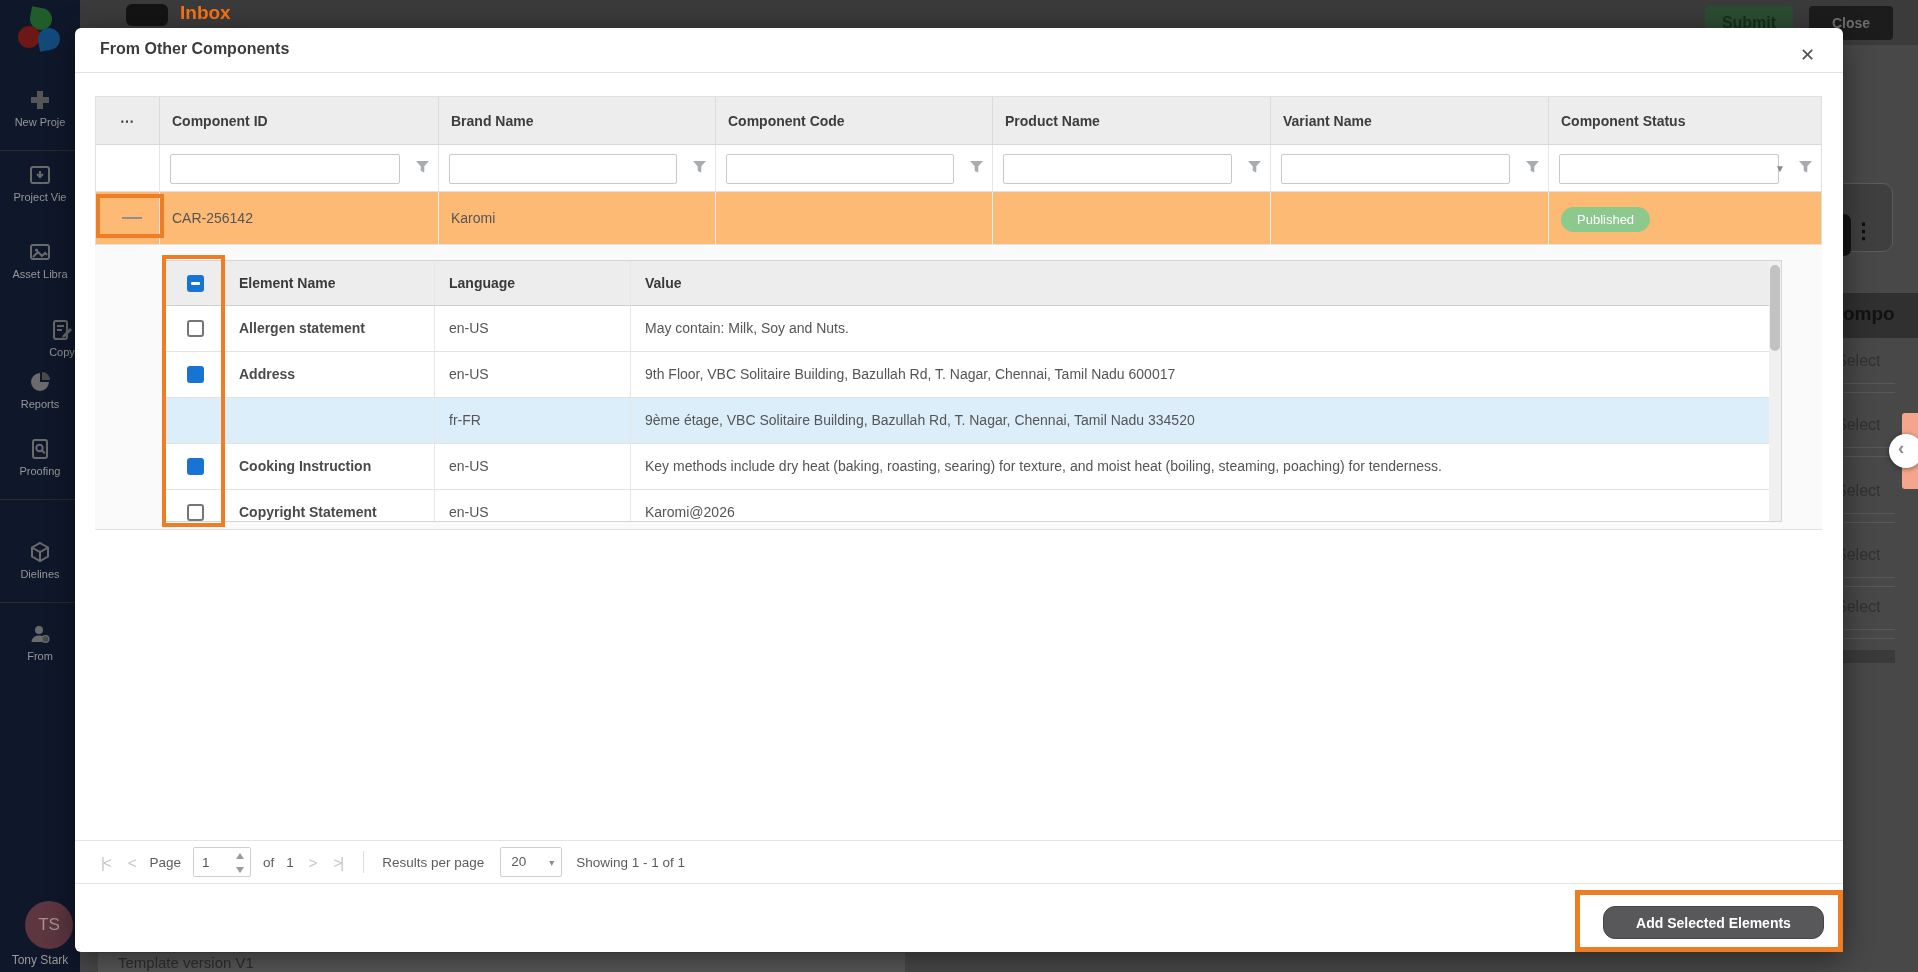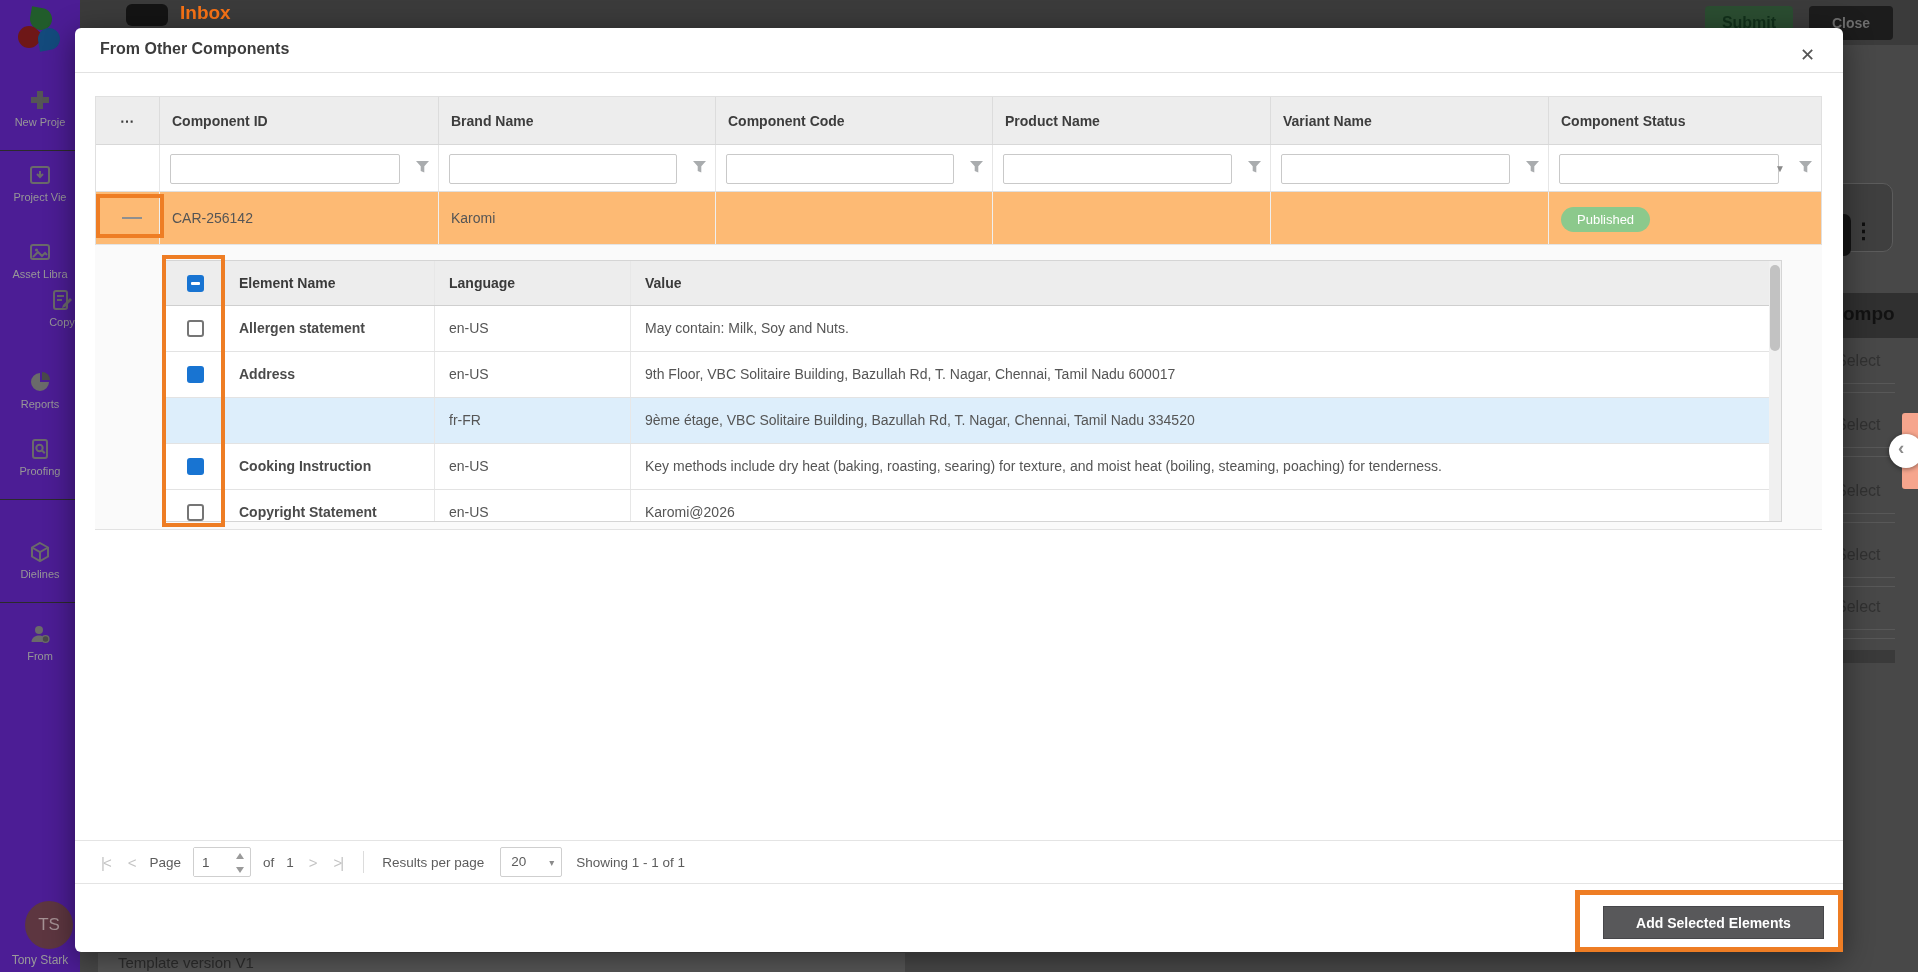--- a/index.html
+++ b/index.html
@@ -18,21 +18,21 @@
   .rp-header { position:absolute; left:1820px; top:293px; width:98px; height:45px; background:#303030; overflow:hidden; }
   .rp-header span { position:absolute; left:23px; top:10px; font-size:19px; font-weight:bold; color:#121212; white-space:nowrap; }
   .rp-select { position:absolute; left:1820px; width:98px; height:44px; }
   .rp-select .sel-label { position:absolute; left:16px; top:0; font-size:16px; color:#313131; }
   .rp-select .ln { position:absolute; left:23px; width:52px; height:1px; background:#585858; }
   .rp-darkrow { position:absolute; left:1843px; top:650px; width:52px; height:13px; background:#3a3a3a; }
   .bottom-strip { position:absolute; left:98px; top:953px; width:807px; height:34px; background:#575757; }
   .bottom-text { position:absolute; left:20px; top:1px; font-size:15px; color:#2d2d2d; }
 
   
-  .sidebar { position:absolute; left:0; top:0; width:80px; height:972px; background:#4c1d95; z-index:1; }
+  .sidebar { position:absolute; left:0; top:0; width:80px; height:972px; background:#0f172a; z-index:1; }
   .logo { position:absolute; left:16px; top:8px; width:48px; height:52px; }
   .logo i { position:absolute; width:22px; height:22px; border-radius:50% 50% 50% 0; }
   .logo .p1 { background:#215c2b; left:14px; top:0; transform:rotate(100deg); }
   .logo .p2 { background:#6e1717; left:2px; top:18px; transform:rotate(-135deg); }
   .logo .p3 { background:#134a7c; left:22px; top:20px; transform:rotate(-10deg); }
   .side-item { position:absolute; left:0; width:80px; text-align:center; cursor:pointer; }
   .side-item .ic { display:block; height:24px; line-height:24px; }
   .side-item .lbl { display:block; margin-top:4px; font-size:11px; color:#979797; white-space:nowrap; overflow:hidden; }
   .side-div { position:absolute; left:0; width:80px; height:1px; background:#2b2b2b; }
   .avatar { position:absolute; left:25px; top:901px; width:48px; height:48px; border-radius:50%; background:#5d3640; color:#a59194; font-size:17px; text-align:center; line-height:48px; }
@@ -89,21 +89,21 @@
   .page-box input { width:38px; height:28px; border:none; font-family:inherit; font-size:13.5px; color:#555; padding-left:8px; outline:none; }
   .spin { position:absolute; right:5px; top:3px; width:10px; height:24px; cursor:pointer; }
   .spin:before { content:""; position:absolute; left:1px; top:2px; border-left:4px solid transparent; border-right:4px solid transparent; border-bottom:6px solid #9a9a9a; }
   .spin:after { content:""; position:absolute; left:1px; bottom:2px; border-left:4px solid transparent; border-right:4px solid transparent; border-top:6px solid #9a9a9a; }
   .psep { width:1px; height:22px; background:#dcdcdc; margin:0 12px; }
   .rpp-box { position:relative; width:62px; height:30px; border:1px solid #cfcfcf; border-radius:2px; margin:0 10px; cursor:pointer; }
   .rpp-box .v { position:absolute; left:10px; top:6px; }
   .rpp-box .car { position:absolute; right:7px; top:9px; font-size:10px; color:#8a8a8a; }
   .showing { margin-left:4px; }
 
-  .add-btn { position:absolute; left:1528px; top:878px; width:221px; height:33px; background:#58585a; color:#fff; border:1px solid #46464a; border-radius:0; font-size:14px; font-weight:bold; font-family:inherit; cursor:pointer; }
+  .add-btn { position:absolute; left:1528px; top:878px; width:221px; height:33px; background:#58585a; color:#fff; border:1px solid #46464a; border-radius:12px; font-size:14px; font-weight:bold; font-family:inherit; cursor:pointer; }
 
   
   .ann { position:absolute; border:4px solid #ee7d24; background:transparent; pointer-events:none; z-index:6; }
   .ann1 { left:96px; top:194px; width:68px; height:44px; }
   .ann2 { left:162px; top:255px; width:63px; height:272px; }
   .ann3 { left:1575px; top:890px; width:268px; height:62px; border-width:5px; }
 
   
   .side-strip { position:absolute; left:1902px; top:413px; width:16px; height:76px; background:#f6a58d; border-radius:3px 0 0 3px; z-index:4; }
   .collapse-circle { position:absolute; left:1889px; top:434px; width:34px; height:34px; background:#fff; border-radius:50%; box-shadow:0 1px 5px rgba(0,0,0,.45); z-index:5; cursor:pointer; }
@@ -182,21 +182,21 @@
           <span class="lbl">Project Vie</span>
         </div>
         <div class="side-item" style="top: 240px;">
           <span class="ic"><svg width="24" height="24" viewBox="0 0 24 24">
               <rect x="3" y="5" width="18" height="14" rx="2" fill="none" stroke="#6a6a6a" stroke-width="2"></rect>
               <circle cx="8.5" cy="10" r="1.6" fill="#6a6a6a"></circle>
               <path d="M5 17l5-5 4 4 3-3 2 2" fill="none" stroke="#6a6a6a" stroke-width="2"></path>
             </svg></span>
           <span class="lbl">Asset Libra</span>
         </div>
-        <div class="side-item" style="top: 288px; padding-left: 44px;">
+        <div class="side-item" style="top: 318px; padding-left: 44px;">
           <span class="ic"><svg width="24" height="24" viewBox="0 0 24 24">
               <rect x="4" y="3" width="13" height="18" rx="2" fill="none" stroke="#6a6a6a" stroke-width="2"></rect>
               <path d="M7 8h7M7 12h5" stroke="#6a6a6a" stroke-width="2"></path>
               <path d="M13 17l7-7 2 2-7 7-3 1z" fill="#6a6a6a"></path>
             </svg></span>
           <span class="lbl">Copy</span>
         </div>
         <div class="side-item" style="top: 370px;">
           <span class="ic"><svg width="24" height="24" viewBox="0 0 24 24">
               <path d="M12 3a9 9 0 1 0 9 9h-9z" fill="#6a6a6a"></path>

